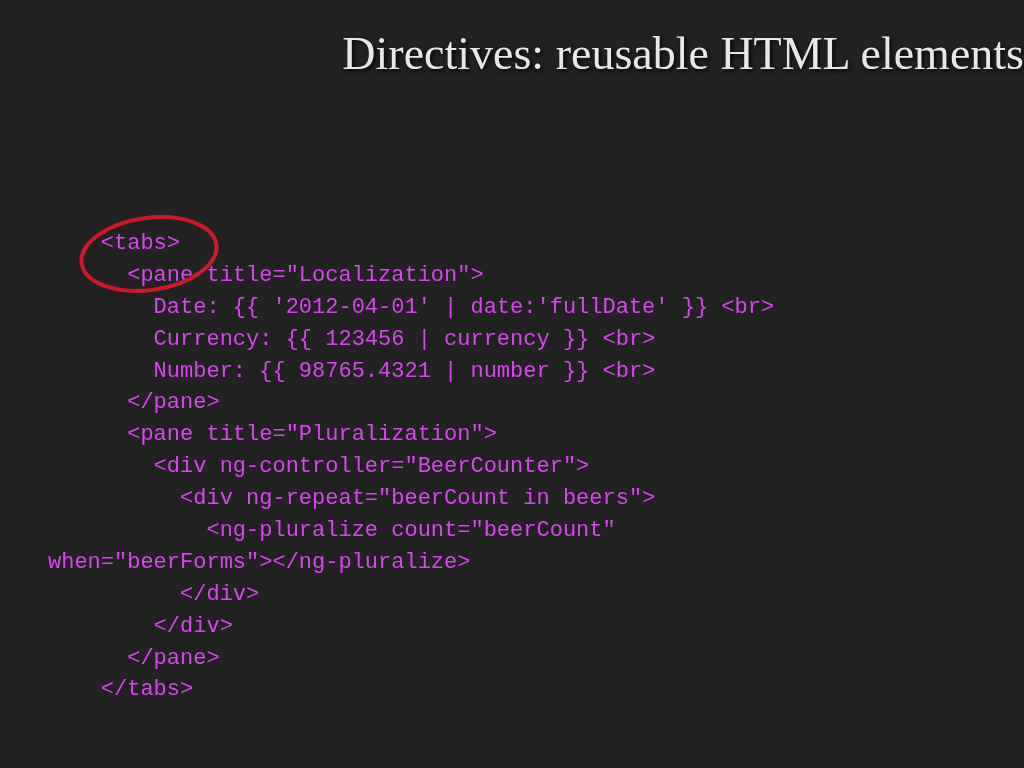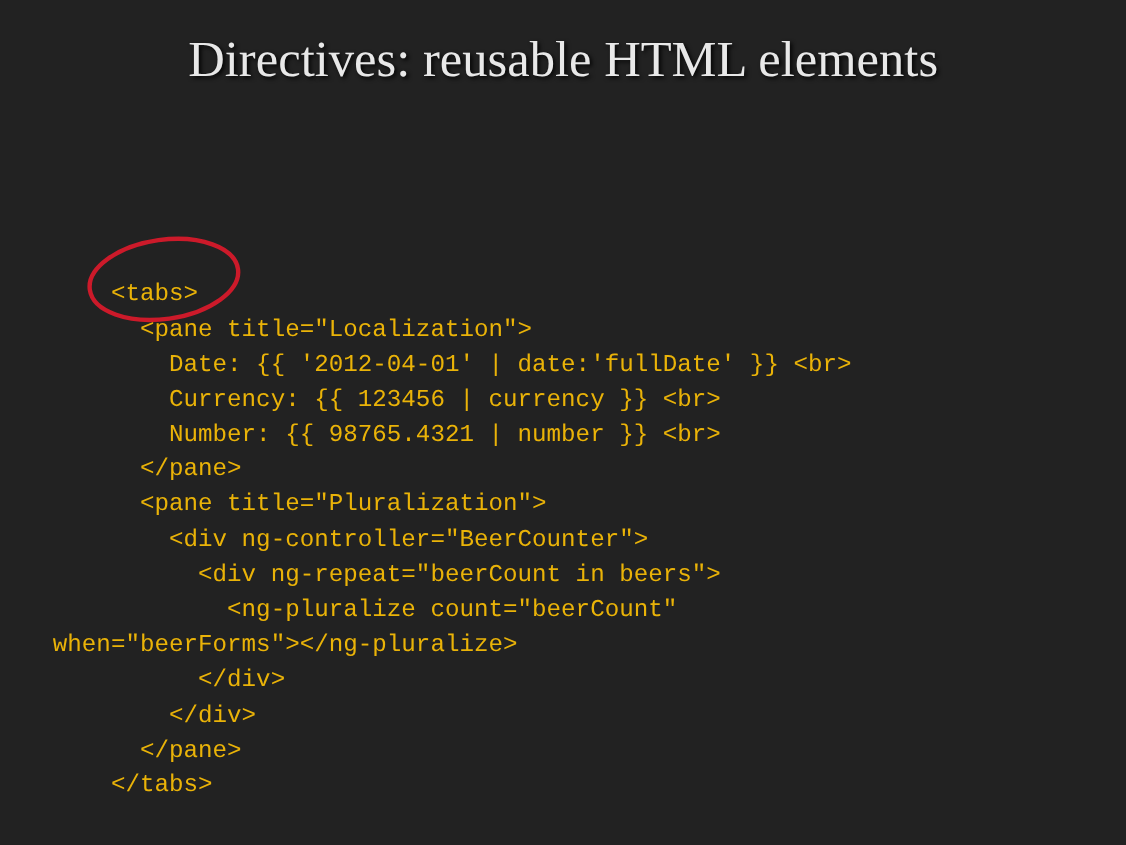--- a/index.html
+++ b/index.html
@@ -4,36 +4,36 @@
 <style>
   * { margin: 0; padding: 0; box-sizing: border-box; }
   body {
     width: 1024px;
     height: 768px;
     background: #222222;
     overflow: hidden;
     position: relative;
   }
   .title {
-    text-align: center;
+    text-align: right;
     color: #e8e8e8;
     font-family: Georgia, 'Times New Roman', serif;
     font-size: 46px;
     font-weight: normal;
     line-height: 1.3;
     padding-top: 24px;
     text-shadow: 2px 2px 4px rgba(0,0,0,0.9);
   }
   .code-block {
     position: absolute;
-    top: 252px;
+    top: 228px;
     left: 48px;
     font-family: 'Courier New', Courier, monospace;
     font-size: 22px;
-    color: #eab308;
+    color: #d946ef;
     line-height: 1.45;
     white-space: pre;
   }
   .circle-annotation {
     position: absolute;
     top: 212px;
     left: 74px;
     width: 150px;
     height: 84px;
     pointer-events: none;

